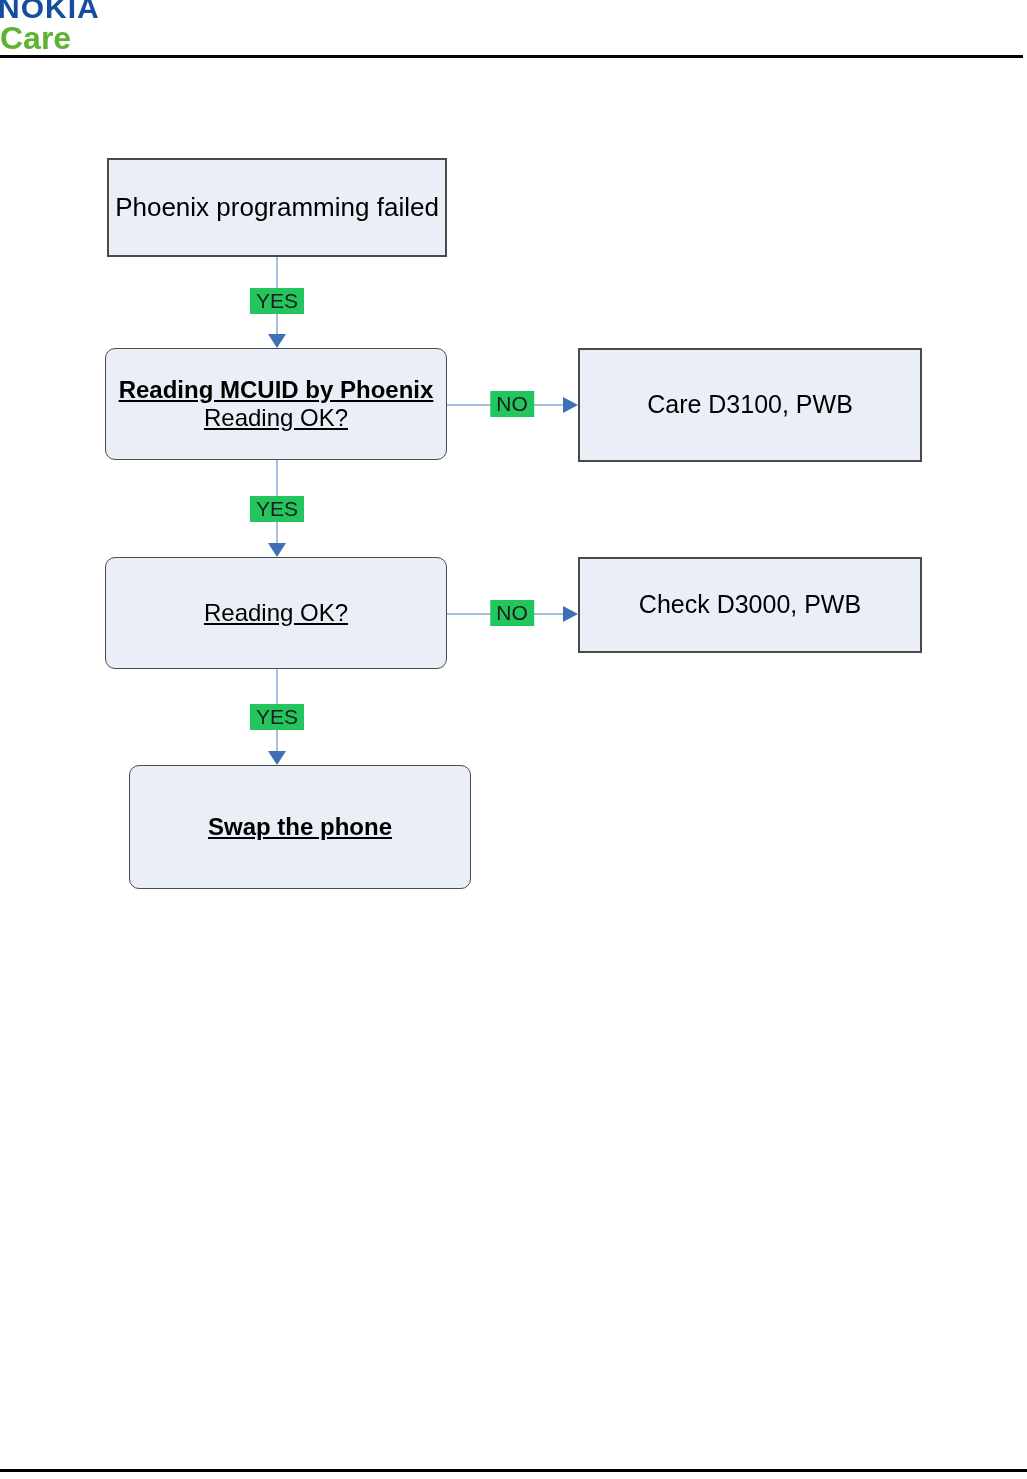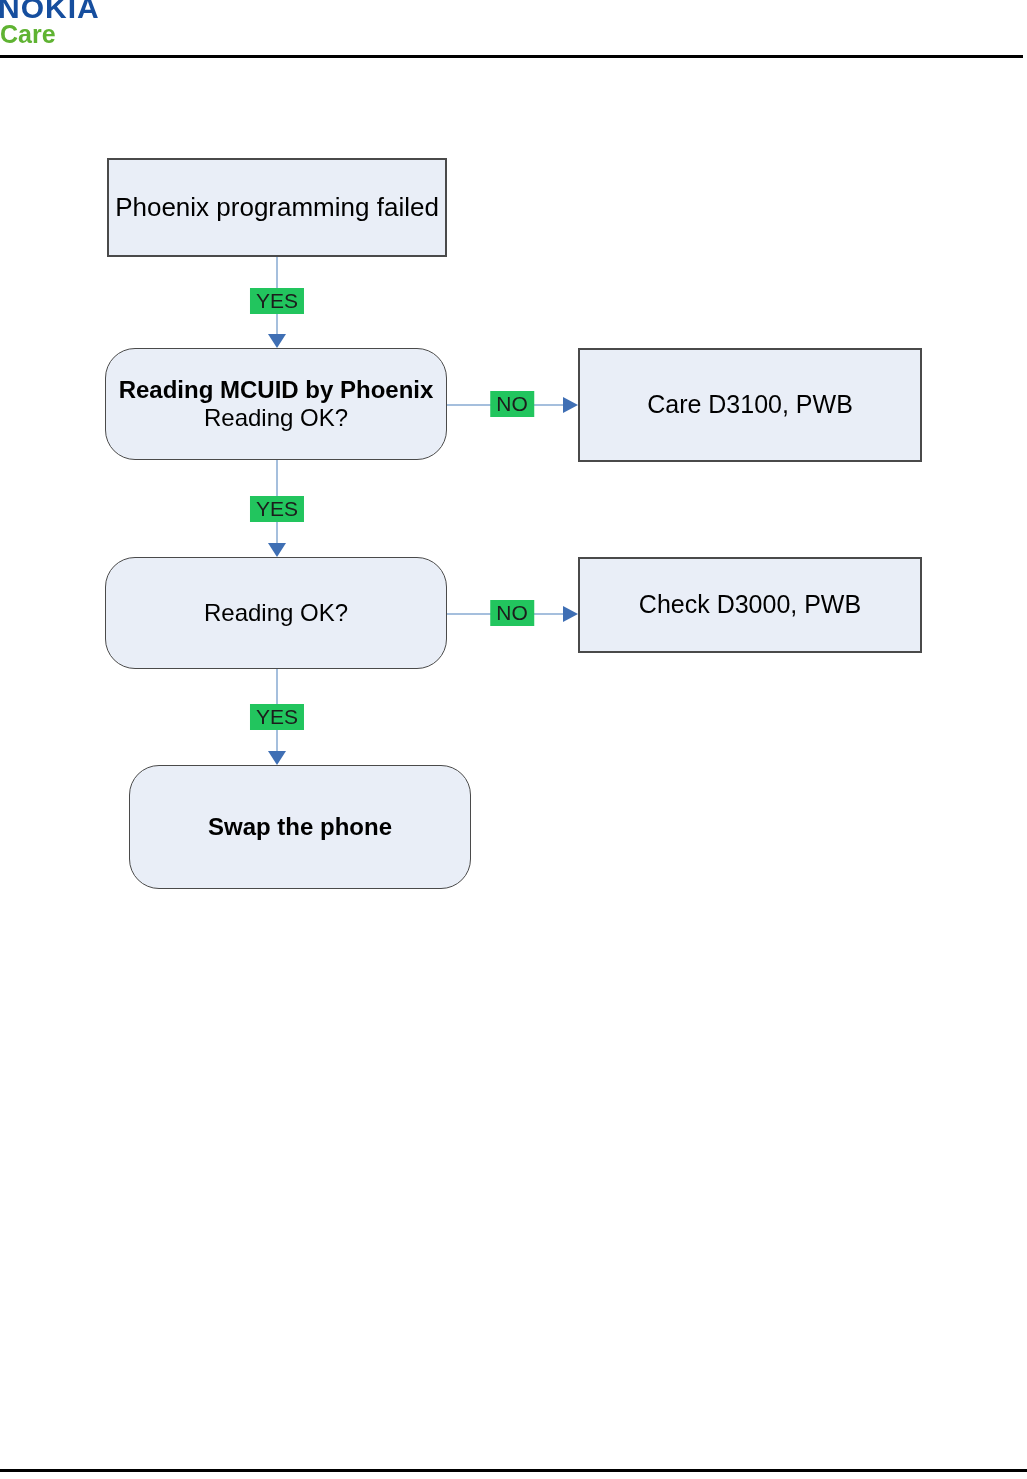--- a/index.html
+++ b/index.html
@@ -21,21 +21,21 @@
     font-size: 30px;
     font-weight: 700;
     letter-spacing: 1px;
     color: var(--nokia-blue, #164e9e);
     line-height: 1.1;
   }
   .brand-care {
     position: absolute;
     left: 0px;
     top: 21px;
-    font-size: 25px;
+    font-size: 32px;
     font-weight: 700;
     color: var(--care-green, #5fb332);
     line-height: 1.1;
   }
   .header-rule {
     position: absolute;
     left: 0;
     top: 55px;
     width: 1023px;
     height: 3px;
@@ -58,21 +58,22 @@
     border: 2px solid var(--node-border, #4a4a4a);
     display: flex;
     flex-direction: column;
     align-items: center;
     justify-content: center;
     text-align: center;
     line-height: 1.18;
   }
   .node.rounded {
     border-width: 1.5px;
-    border-radius: 30px;
+    border-radius: 10px;
+    text-decoration: underline;
   }
   .node .t-regular { font-size: 26px; font-weight: 400; }
   .node .t-regular-sm { font-size: 25px; font-weight: 400; }
   .node .t-bold { font-size: 24px; font-weight: 700; }
   .node .t-sub { font-size: 24px; font-weight: 400; }
 
   #node-start   { left: 107px; top: 158px; width: 340px; height: 99px; }
   #node-mcuid   { left: 105px; top: 348px; width: 342px; height: 112px; }
   #node-d3100   { left: 578px; top: 348px; width: 344px; height: 114px; }
   #node-flashid { left: 105px; top: 557px; width: 342px; height: 112px; }

